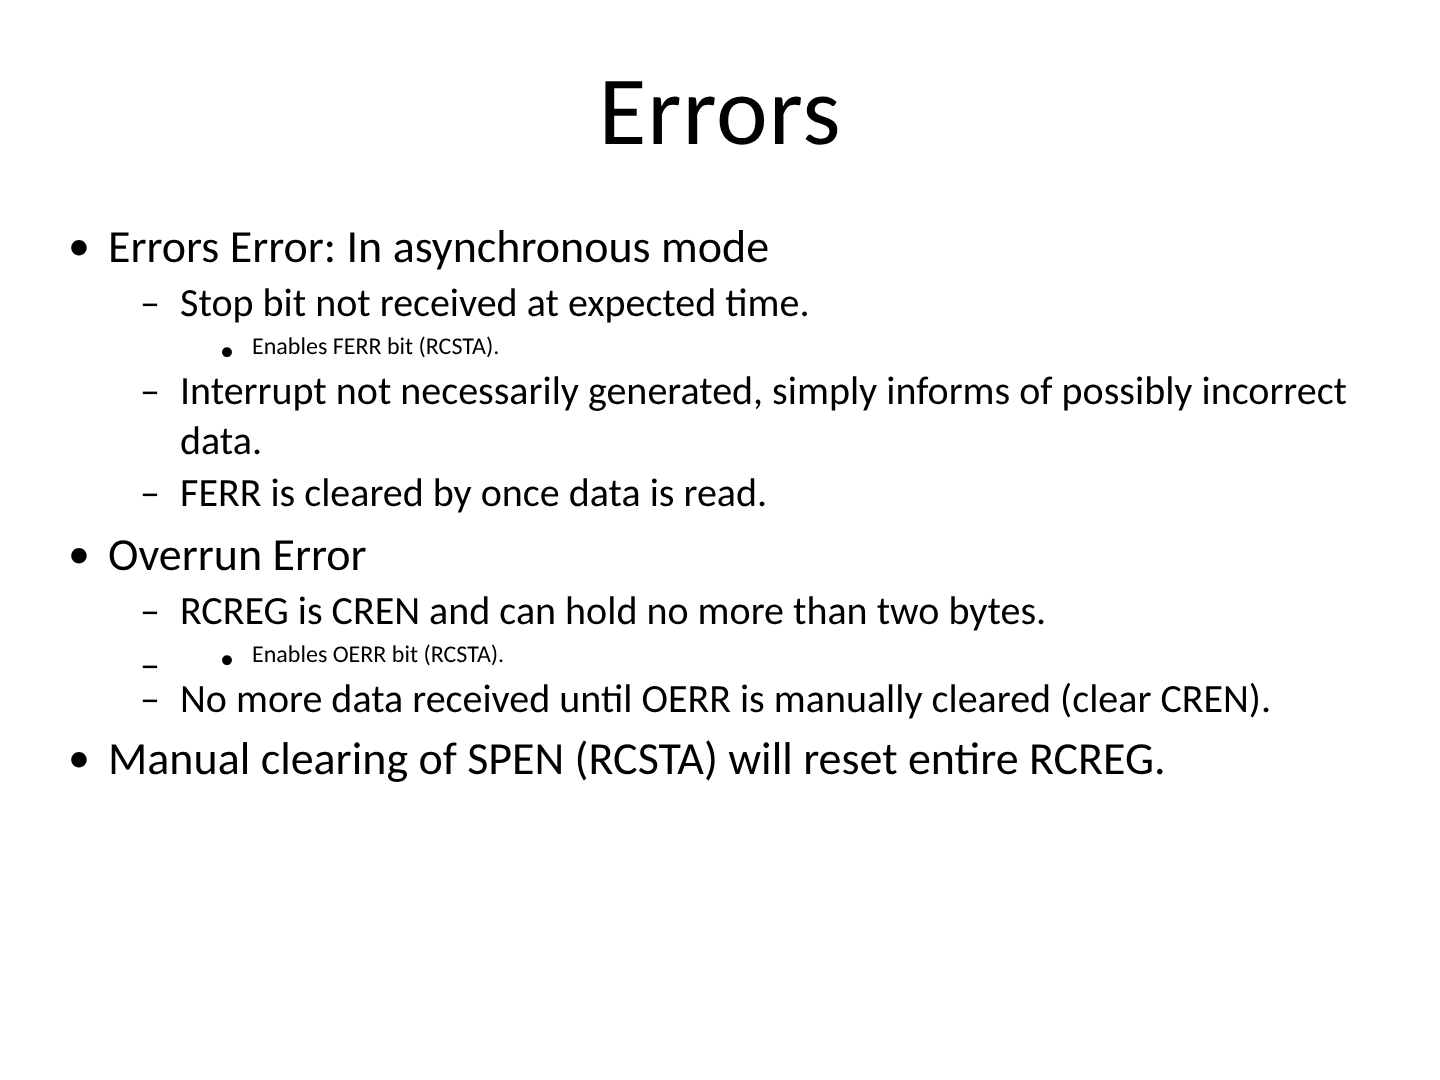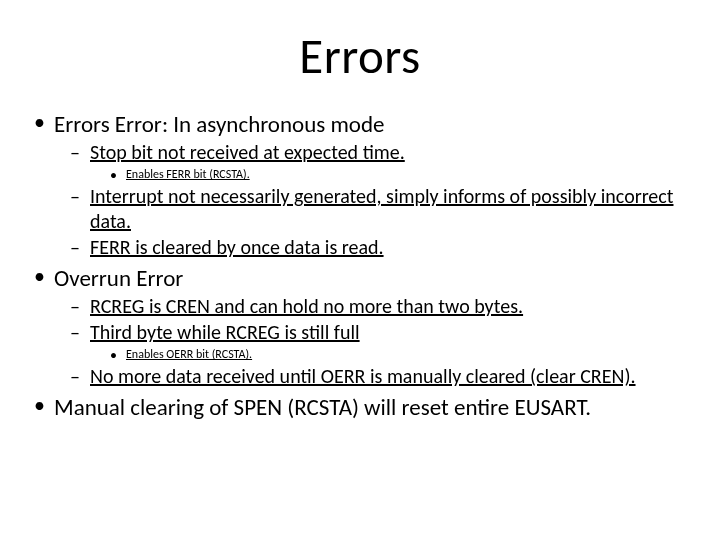--- a/index.html
+++ b/index.html
@@ -56,21 +56,20 @@
   }
   .l2 > li::before {
     content: "–";
     position: absolute;
     left: 4px;
     top: 0;
     font-size: 20px;
   }
   .l2 {
     margin-left: 12px;
-    text-decoration: underline;
   }
   
   .l3 > li {
     position: relative;
     padding-left: 20px;
     font-size: 12px;
     line-height: 1.25;
     margin-top: 3px;
     margin-bottom: 2px;
   }
@@ -112,30 +111,29 @@
       </ul>
     </li>
 
     <li>
       <span>Overrun Error</span>
       <ul class="l2">
         <li>
           <span>RCREG is CREN and can hold no more than two bytes.</span>
         </li>
         <li>
-          <span>Third byte while RCREG is still full</span>
           <ul class="l3">
             <li>
               <span>Enables OERR bit (RCSTA).</span>
             </li>
           </ul>
         </li>
         <li>
           <span>No more data received until OERR is manually cleared (clear CREN).</span>
         </li>
       </ul>
     </li>
 
     <li>
-      <span>Manual clearing of SPEN (RCSTA) will reset entire EUSART.</span>
+      <span>Manual clearing of SPEN (RCSTA) will reset entire RCREG.</span>
     </li>
   </ul>
 </div>
 
 </body></html>

